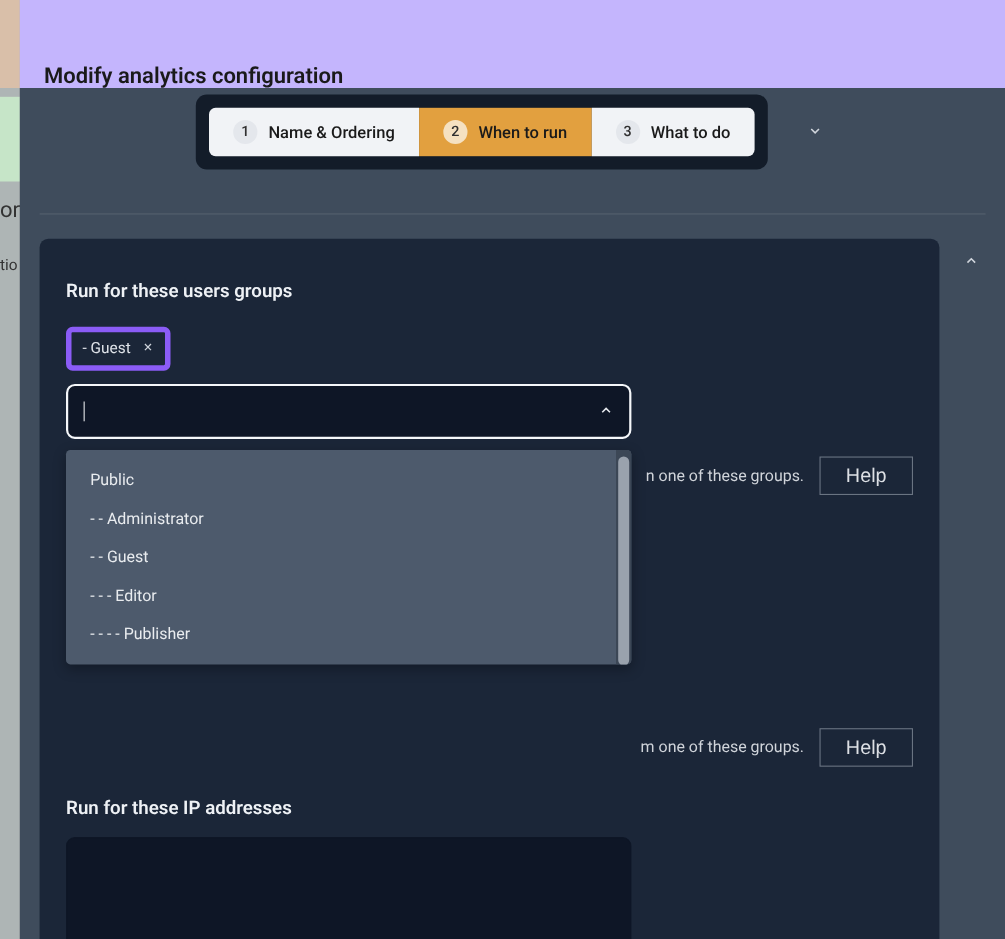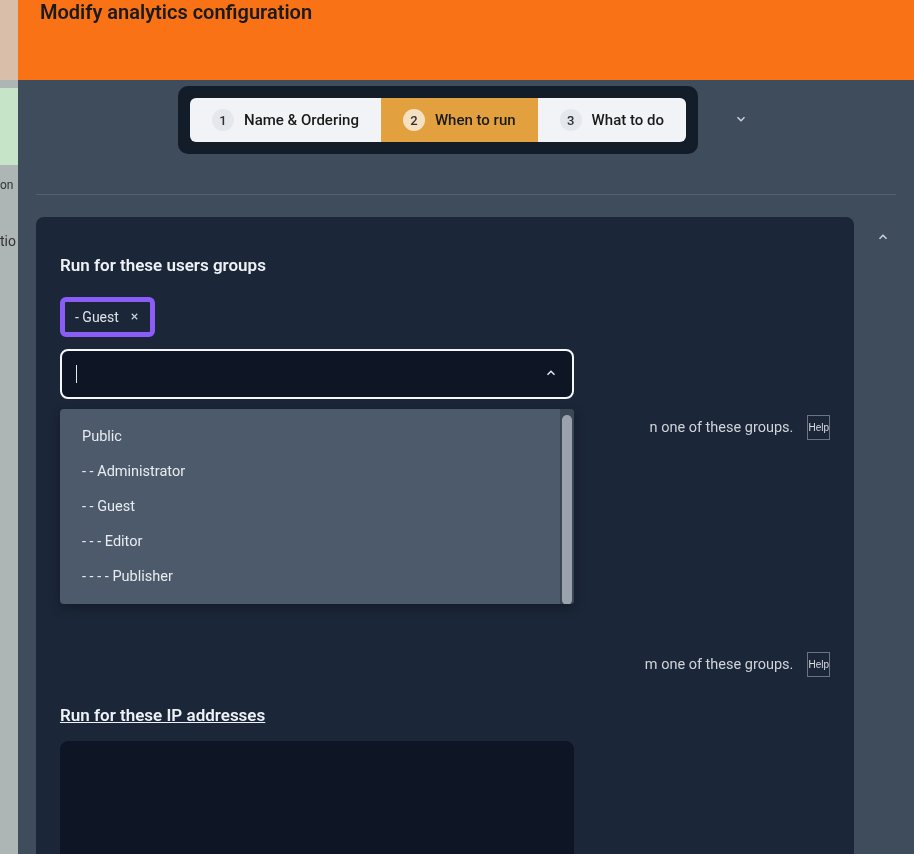--- a/index.html
+++ b/index.html
@@ -12,30 +12,30 @@
   }
 
   
   .bg-sidebar {
     position: absolute;
     left: 0; top: 0;
     width: 18px; height: 100%;
     background: #aeb5b5;
   }
   .bg-tab1 { position: absolute; left:0; top:88px; width:18px; height:77px; background:#c6e5c8; }
-  .bg-txt1 { position:absolute; left:0; top:178px; font-size:12px; color:#333; }
+  .bg-txt1 { position:absolute; left:0; top:178px; font-size:20px; color:#333; }
   .bg-txt2 { position:absolute; left:0; top:233px; font-size:14px; color:#333; }
 
   
   .header {
     position: absolute;
     left: 18px; top: 0;
     width: 896px; height: 80px;
-    background: #f97316;
-    display: flex; align-items: flex-start;
+    background: #c4b5fd;
+    display: flex; align-items: flex-end;
     padding-left: 18px;
   }
   .header-left-stub {
     position:absolute; left:0; top:0; width:18px; height:80px; background:#d9bfa9;
   }
   .header h1 { font-size: 20px; font-weight: 600; color:#1a1a1a; padding-left:4px;}
 
   
   .main {
     position: absolute;
@@ -179,22 +179,22 @@
     gap:14px;
     margin-top:16px;
     color:#d0d4da;
     font-size:14.5px;
   }
   .help-btn {
     border:1px solid #6a7482;
     background:transparent;
     color:#dcdfe4;
     border-radius:0;
-    padding:6px 0;
-    font-size:10px;
+    padding:6px 23px;
+    font-size:18px;
     cursor:pointer;
   }
 
   .spacer-200 { height:196px; }
 
   
   .ip-box {
     width:514px;
     height:120px;
     background:#0e1626;
@@ -299,21 +299,21 @@
         <button class="help-btn">Help</button>
       </div>
 
       <div class="spacer-200"></div>
 
       <div class="helper-row">
         <span>m one of these groups.</span>
         <button class="help-btn">Help</button>
       </div>
 
-      <div class="section-title" style="margin-top:28px; margin-bottom:16px;text-decoration:underline;">Run for these IP addresses</div>
+      <div class="section-title" style="margin-top:28px; margin-bottom:16px;">Run for these IP addresses</div>
 
       <div class="ip-box"></div>
 
     </div>
 
     <span class="card-chevron">
       <svg width="14" height="14" viewBox="0 0 24 24" fill="none" stroke="currentColor" stroke-width="2.5">
           <polyline points="18 15 12 9 6 15"></polyline>
         </svg>
     </span>

